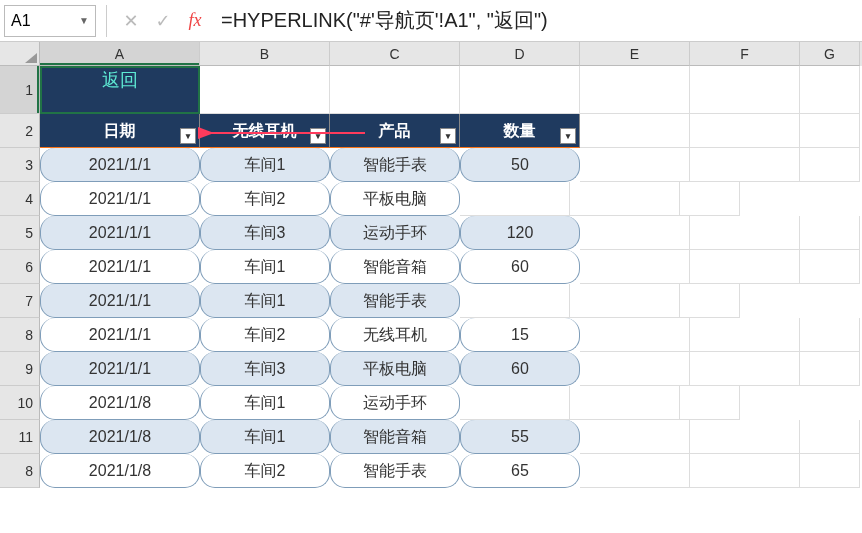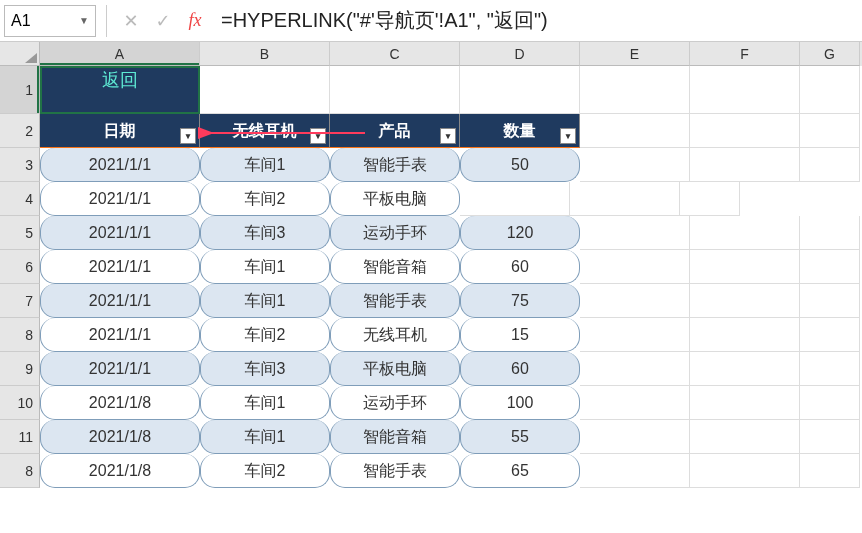--- a/index.html
+++ b/index.html
@@ -325,21 +325,20 @@
         <div class="cell data wD">60</div>
         <div class="cell wE"></div>
         <div class="cell wF"></div>
         <div class="cell wG"></div>
       </div>
       <div class="row odd">
         <div class="rownum">7</div>
         <div class="cell data wA first">2021/1/1</div>
         <div class="cell data wB">车间1</div>
         <div class="cell data wC">智能手表</div>
-        <div class="cell data wD">75</div>
         <div class="cell wE"></div>
         <div class="cell wF"></div>
         <div class="cell wG"></div>
       </div>
       <div class="row even">
         <div class="rownum">8</div>
         <div class="cell data wA first">2021/1/1</div>
         <div class="cell data wB">车间2</div>
         <div class="cell data wC">无线耳机</div>
         <div class="cell data wD">15</div>
@@ -355,21 +354,20 @@
         <div class="cell data wD">60</div>
         <div class="cell wE"></div>
         <div class="cell wF"></div>
         <div class="cell wG"></div>
       </div>
       <div class="row even">
         <div class="rownum">10</div>
         <div class="cell data wA first">2021/1/8</div>
         <div class="cell data wB">车间1</div>
         <div class="cell data wC">运动手环</div>
-        <div class="cell data wD">100</div>
         <div class="cell wE"></div>
         <div class="cell wF"></div>
         <div class="cell wG"></div>
       </div>
       <div class="row odd">
         <div class="rownum">11</div>
         <div class="cell data wA first">2021/1/8</div>
         <div class="cell data wB">车间1</div>
         <div class="cell data wC">智能音箱</div>
         <div class="cell data wD">55</div>

